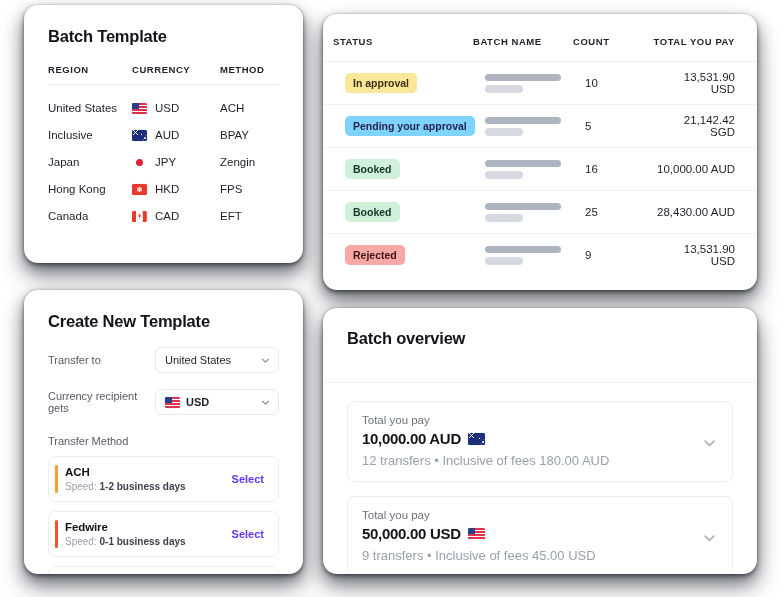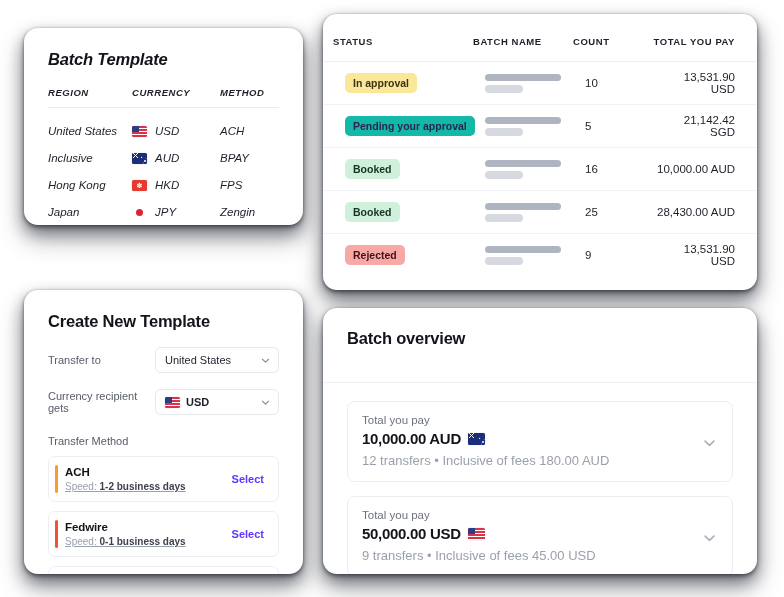--- a/index.html
+++ b/index.html
@@ -17,21 +17,21 @@
     position:absolute;
     background:#ffffff;
     border-radius:14px;
     box-shadow:
       0 0 0 1px rgba(0,0,0,0.04),
       0 2px 4px rgba(12,16,28,0.55),
       0 8px 16px rgba(12,16,28,0.45),
       0 14px 26px rgba(12,16,28,0.30);
     overflow:hidden;
   }
-  #card-batch-template{ left:24px;  top:28px;  width:279px; height:197px;font-style:italic; }
+  #card-batch-template{ left:24px;  top:5px;  width:279px; height:258px; }
   #card-batch-table  { left:323px; top:14px;  width:434px; height:276px; }
   #card-create-tmpl  { left:24px;  top:290px; width:279px; height:284px; }
   #card-batch-ovw    { left:323px; top:308px; width:434px; height:266px; }
 
   
   .card-title{
     font-size:16.5px;font-weight:700;color:#12141a;letter-spacing:-0.2px;
   }
   .col-head{
     font-size:9.5px;font-weight:700;color:#1d2029;
@@ -117,21 +117,21 @@
   .chev svg{display:block;}
   .section-label{font-size:11px;color:#565b66;margin-top:20px;}
   .method-card{
     position:relative;margin-top:9px;height:46px;border:1px solid #eceef1;
     border-radius:7px;display:flex;align-items:center;padding:0 14px 0 16px;
     box-sizing:border-box;background:#fff;
   }
   .method-bar{position:absolute;left:6px;top:8px;bottom:8px;width:3px;border-radius:2px;}
   .method-text{flex:1;}
   .method-name{font-size:11.5px;font-weight:700;color:#12141a;letter-spacing:-0.1px;}
-  .method-speed{font-size:10px;color:#9aa0ab;margin-top:3px;text-decoration:underline;}
+  .method-speed{font-size:10px;color:#9aa0ab;margin-top:3px;}
   .method-speed b{color:#3c414c;font-weight:700;}
   .select-link{font-size:11px;font-weight:700;color:#6236ff;cursor:pointer;}
 
   
   #card-batch-ovw .bo-head{padding:21px 24px 34px 24px;border-bottom:1px solid #eff0f3;}
   #card-batch-ovw .bo-body{padding:18px 24px 0 24px;}
   .ovw-item{
     position:relative;border:1px solid #ecedf0;border-radius:8px;
     padding:12px 14px 13px 14px;margin-bottom:14px;background:#fff;
   }
@@ -175,38 +175,38 @@
               <td>Inclusive</td>
               <td>
                 <span class="cur-cell">
                   <span class="flag flag-au"></span>
                   <span>AUD</span>
                 </span>
               </td>
               <td>BPAY</td>
             </tr>
             <tr class="bt-row">
+              <td>Japan</td>
+              <td>
+                <span class="cur-cell">
+                  <span class="flag flag-jp"></span>
+                  <span>JPY</span>
+                </span>
+              </td>
+              <td>Zengin</td>
+            </tr>
+            <tr class="bt-row">
               <td>Hong Kong</td>
               <td>
                 <span class="cur-cell">
                   <span class="flag flag-hk"></span>
                   <span>HKD</span>
                 </span>
               </td>
               <td>FPS</td>
-            </tr>
-            <tr class="bt-row">
-              <td>Japan</td>
-              <td>
-                <span class="cur-cell">
-                  <span class="flag flag-jp"></span>
-                  <span>JPY</span>
-                </span>
-              </td>
-              <td>Zengin</td>
             </tr>
             <tr class="bt-row">
               <td>Canada</td>
               <td>
                 <span class="cur-cell">
                   <span class="flag flag-ca"></span>
                   <span>CAD</span>
                 </span>
               </td>
               <td>EFT</td>
@@ -229,21 +229,21 @@
           <div class="c-name">
             <span class="skel-wrap">
               <span class="skel-a"></span>
               <span class="skel-b"></span>
             </span>
           </div>
           <div class="c-count cell-txt">10</div>
           <div class="c-total cell-txt">13,531.90 USD</div>
         </div>
         <div class="bt2-row">
-          <div class="c-status"><span class="badge" style="background:#14b8a6;color:#2a2450">Pending your approval</span></div>
+          <div class="c-status"><span class="badge" style="background:#7dd3fc;color:#2a2450">Pending your approval</span></div>
           <div class="c-name">
             <span class="skel-wrap">
               <span class="skel-a"></span>
               <span class="skel-b"></span>
             </span>
           </div>
           <div class="c-count cell-txt">5</div>
           <div class="c-total cell-txt">21,142.42 SGD</div>
         </div>
         <div class="bt2-row">

